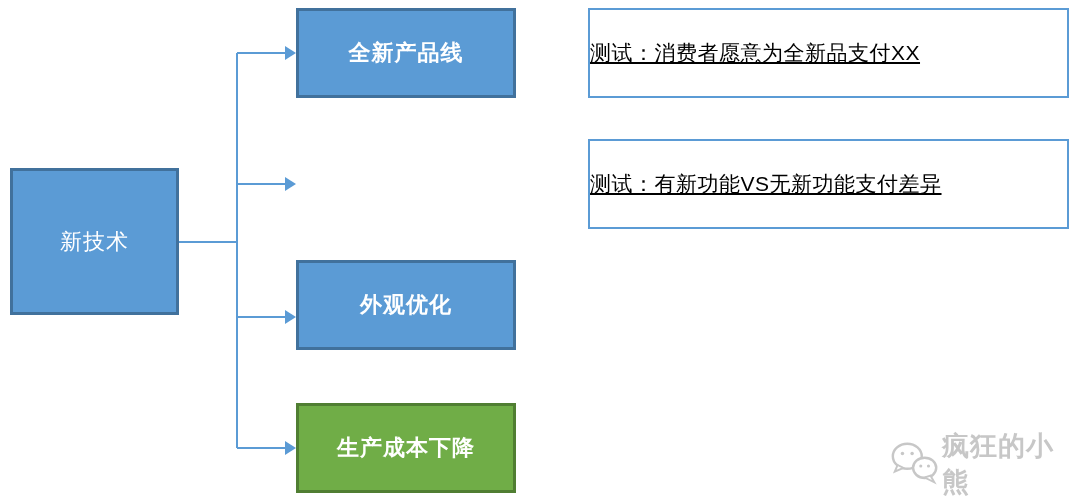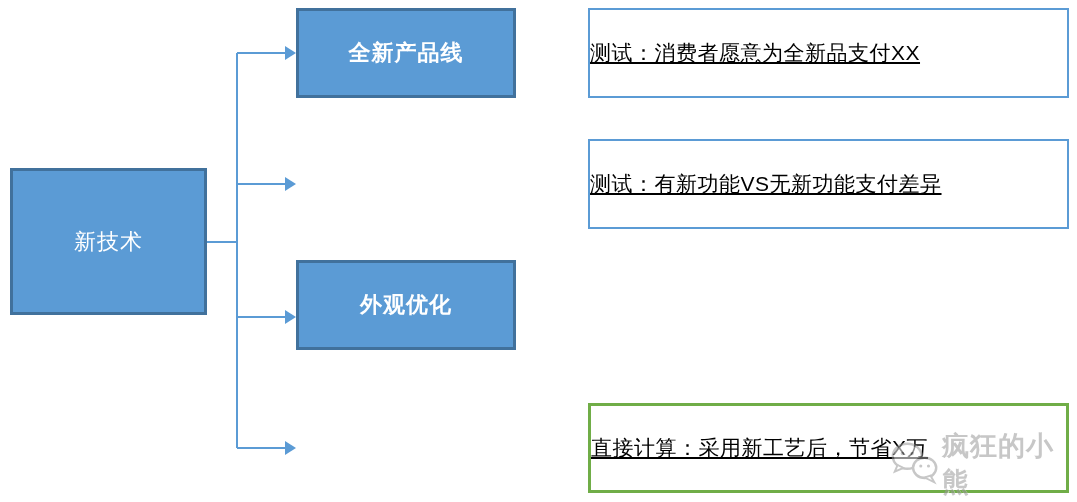--- a/index.html
+++ b/index.html
@@ -14,21 +14,21 @@
   .node{
     position:absolute;
     display:flex;align-items:center;justify-content:center;
     text-align:center;
     color:#ffffff;
     font-size:22px;
     letter-spacing:1px;
     box-sizing:border-box;
   }
   .root{
-    left:10px;top:168px;width:197px;height:147px;
+    left:10px;top:168px;width:169px;height:147px;
     background:#5b9bd5;border:3px solid #41719c;align-items:center;
   }
   .branch{
     left:296px;width:220px;height:90px;
     background:#5b9bd5;border:3px solid #41719c;font-weight:bold;
   }
   .branch.green{
     background:#70ad47;border-color:#507e32;
   }
   .note{
@@ -80,24 +80,24 @@
       <path d="M285,441 L296,448 L285,455 Z"></path>
     </g>
   </svg>
 
   <div class="node root">
     <span>新技术</span>
   </div>
 
   <div class="node branch" style="top:8px">全新产品线</div>
   <div class="node branch" style="top:260px">外观优化</div>
+  <div class="node branch green" style="top:403px">生产成本下降</div>
 
   <div class="note" style="top:8px">测试：消费者愿意为全新品支付XX</div>
   <div class="note" style="top:139px">测试：有新功能VS无新功能支付差异</div>
-  <div class="note greenb" style="top:403px">直接计算：采用新工艺后，节省X万</div>
 
   <div class="watermark">
     <svg width="56" height="52" viewBox="0 0 56 52" xmlns="http://www.w3.org/2000/svg">
       <g stroke="#9a9a9a" stroke-width="2.5" fill="#ffffff">
         <ellipse cx="20" cy="18" rx="15" ry="13"></ellipse>
         <path d="M10,27 L7,34 L16,30 Z" stroke-width="2"></path>
         <ellipse cx="38" cy="30" rx="12" ry="10.5"></ellipse>
         <path d="M44,38 L48,45 L38,40 Z" stroke-width="2"></path>
       </g>
       <g fill="#9a9a9a">

